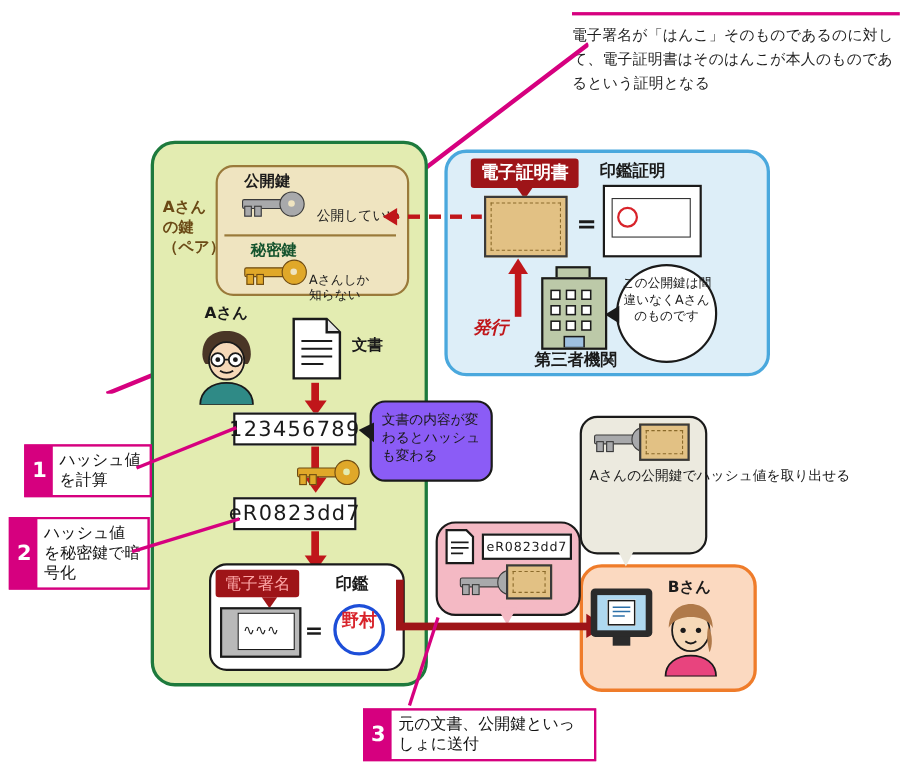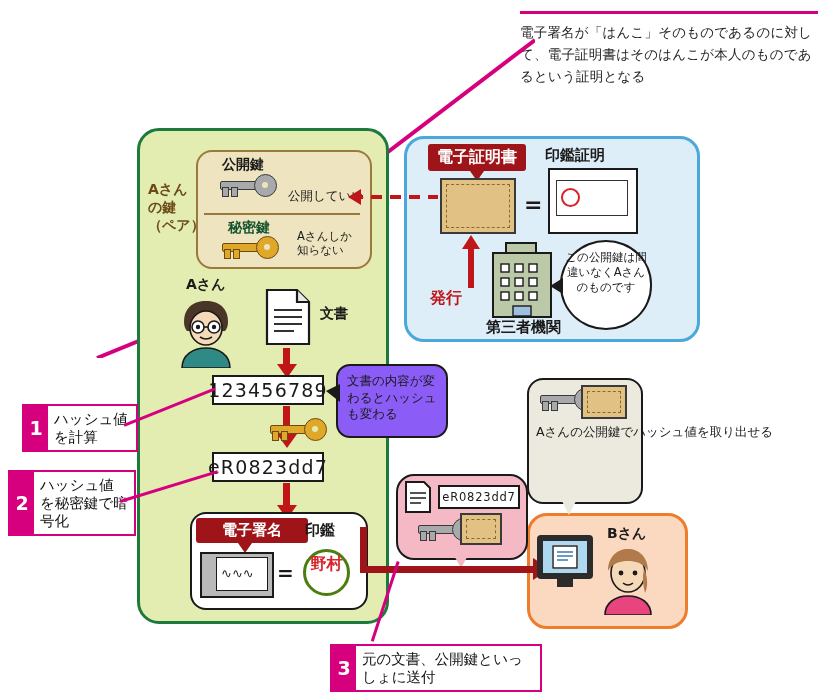--- a/index.html
+++ b/index.html
@@ -42,21 +42,21 @@
 
   
   #keypair-box{
     left:196px;top:150px;width:172px;height:115px;
     background:#efe4c0;border:2.5px solid #9a7a3a;border-radius:16px;
   }
   #keypair-divider{left:204px;top:213px;width:156px;height:2px;background:#9a7a3a;}
   #label-pubkey{left:222px;top:156px;font-size:14px;font-weight:bold;color:#1a1a1a;}
   #label-pubkey-note{left:288px;top:188px;font-size:12.5px;color:#1a1a1a;}
   #label-privkey{left:228px;top:219px;font-size:14px;font-weight:bold;color:#14532d;}
-  #label-privkey-note{left:281px;top:229px;font-size:11.5px;line-height:1.25;color:#1a1a1a;margin-left:16px;}
+  #label-privkey-note{left:281px;top:247px;font-size:11.5px;line-height:1.25;color:#1a1a1a;}
   #label-akey{left:148px;top:180px;font-size:14px;line-height:1.3;color:#6b4a16;font-weight:bold;}
 
   
   .key{position:absolute;}
   .key .shaft{position:absolute;left:0;top:7px;width:38px;height:7px;border-radius:2px;}
   .key .bow{position:absolute;left:34px;top:0;width:21px;height:21px;border-radius:50%;}
   .key .hole{position:absolute;left:42px;top:8px;width:6px;height:6px;border-radius:50%;background:#efe4c0;}
   .key .t1,.key .t2{position:absolute;top:13px;width:5px;height:8px;}
   .key .t1{left:2px;} .key .t2{left:11px;}
   .key.gray .shaft,.key.gray .bow,.key.gray .t1,.key.gray .t2{background:#a8a9ab;border:1.6px solid #3a3a3a;}
@@ -103,34 +103,34 @@
   #bubble-hash-tail{left:326px;top:384px;width:0;height:0;
     border-top:7px solid transparent;border-bottom:11px solid transparent;
     border-right:14px solid #1a1a1a;}
 
   
   #stamp-box{
     left:190px;top:512px;width:174px;height:94px;
     background:#fff;border:2.5px solid #1a1a1a;border-radius:16px;
   }
   #tag-signature{
-    left:196px;top:518px;background:#9e1418;color:#ffffff;
-    font-size:15px;font-weight:bold;padding:3px 26px;border-radius:3px;
+    left:196px;top:518px;background:#9e1418;color:#fca5a5;
+    font-size:15px;font-weight:normal;padding:3px 8px;border-radius:3px;
   }
   #tag-signature-tail{left:238px;top:543px;width:0;height:0;
     border-left:7px solid transparent;border-right:7px solid transparent;
     border-top:10px solid #9e1418;}
   #label-inkan{left:305px;top:521px;font-size:15px;font-weight:bold;}
   #sig-device{left:200px;top:552px;width:70px;height:42px;background:#b9b9b9;border:2px solid #1a1a1a;}
   #sig-device-inner{left:216px;top:557px;width:50px;height:32px;background:#fff;border:1.6px solid #1a1a1a;}
   #sig-scribble{left:221px;top:566px;font-size:13px;color:#222;font-style:italic;}
   #equals-sig{left:277px;top:561px;font-size:20px;font-weight:bold;}
   #seal{
     left:303px;top:549px;width:47px;height:47px;border-radius:50%;
-    border:3px solid #4d7c0f;color:#d8232a;font-size:16px;font-weight:bold;
+    border:3px solid #1d4ed8;color:#d8232a;font-size:16px;font-weight:bold;
     line-height:1.05;text-align:center;padding-top:4px;box-sizing:border-box;
   }
 
   
   .callout{
     display:flex;align-items:stretch;background:#d6007f;
     border:2px solid #d6007f;
   }
   .callout .num{
     color:#fff;font-size:19px;font-weight:bold;width:24px;
@@ -165,21 +165,21 @@
   #cert-sent{left:460px;top:513px;width:38px;height:28px;}
   #cert-bsan{left:581px;top:385px;width:42px;height:30px;}
   #equals-cert{left:524px;top:192px;font-size:22px;font-weight:bold;}
   #shomei-doc{left:548px;top:168px;width:86px;height:62px;background:#fff;border:2px solid #1a1a1a;}
   #shomei-inner{left:556px;top:180px;width:70px;height:34px;border:1.5px solid #333;}
   #shomei-seal{left:561px;top:188px;width:15px;height:15px;border-radius:50%;border:2px solid #d8232a;}
   #arr-issue{left:468px;top:248px;width:6px;height:40px;background:#c0161a;}
   #arr-issue:after{content:"";position:absolute;left:-6px;top:-13px;
     border-left:9px solid transparent;border-right:9px solid transparent;
     border-bottom:14px solid #c0161a;}
-  #label-hakkou{left:430px;top:288px;font-size:16px;font-weight:bold;color:#c0161a;}
+  #label-hakkou{left:430px;top:288px;font-size:16px;font-weight:bold;color:#c0161a;font-style:italic;}
   #building{left:492px;top:252px;width:56px;height:62px;background:#bcc9a8;border:2px solid #1a1a1a;}
   #building-top{left:505px;top:242px;width:28px;height:12px;background:#bcc9a8;border:2px solid #1a1a1a;}
   #label-3rd{left:486px;top:318px;font-size:15px;font-weight:bold;}
   #bubble-ca{
     left:560px;top:240px;width:92px;height:90px;
     background:#fff;border:2.5px solid #1a1a1a;border-radius:46px/44px;
     font-size:11.5px;line-height:1.3;text-align:center;padding-top:8px;box-sizing:border-box;
   }
   #bubble-ca-tail{left:550px;top:278px;width:0;height:0;
     border-top:8px solid transparent;border-bottom:8px solid transparent;

